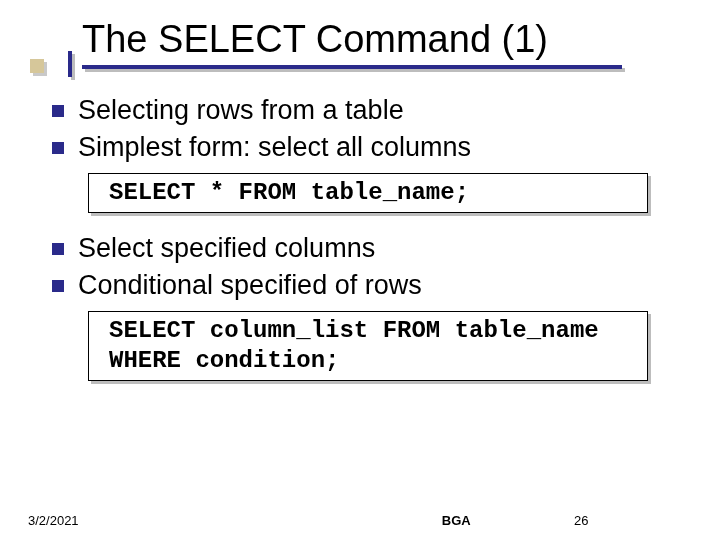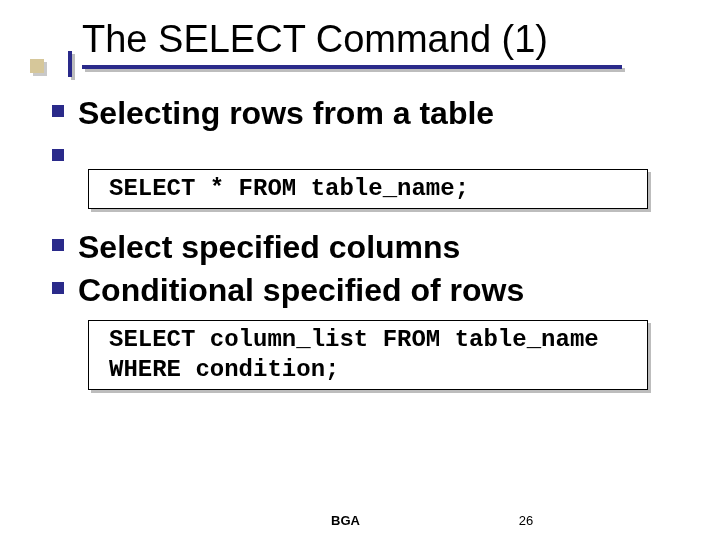--- a/index.html
+++ b/index.html
@@ -43,23 +43,23 @@
   .content { padding: 24px 36px 0 52px; }
   .bullet-row { display: flex; align-items: flex-start; gap: 14px; margin-bottom: 2px; }
   .bullet-sq {
     width: 12px;
     height: 12px;
     background: #2a2a8a;
     margin-top: 12px;
     flex: 0 0 auto;
   }
   .bullet-text {
-    font-size: 32px;
+    font-size: 27px;
     line-height: 1.3;
-    font-weight: 700;
+    font-weight: 400;
   }
   .codebox {
     margin: 6px 10px 18px 36px;
     border: 1.5px solid #000;
     padding: 4px 10px 4px 20px;
     box-shadow: 3px 3px 0 #bdbdbd;
     display: inline-block;
     min-width: 560px;
   }
   .codebox .code {
@@ -99,20 +99,21 @@
 
   <div class="content">
 
     <div class="bullet-row">
       <div class="bullet-sq"></div>
       <div class="bullet-text">Selecting rows from a table</div>
     </div>
 
     <div class="bullet-row">
       <div class="bullet-sq"></div>
+      <div class="bullet-text">Simplest form: select all columns</div>
     </div>
 
     <div class="codebox">
       <div class="code">SELECT * FROM table_name;</div>
     </div>
 
     <div class="bullet-row">
       <div class="bullet-sq"></div>
       <div class="bullet-text">Select specified columns</div>
     </div>
@@ -124,17 +125,18 @@
     </div>
 
     <div class="codebox">
       <div class="code">SELECT column_list FROM table_name
 WHERE condition;</div>
     </div>
 
   </div>
 
   <div class="footer">
+    <div class="fdate">3/2/2021</div>
     <div class="fcenter">BGA</div>
     <div class="fpage">26</div>
   </div>
 
 </div>
 
 </body></html>

